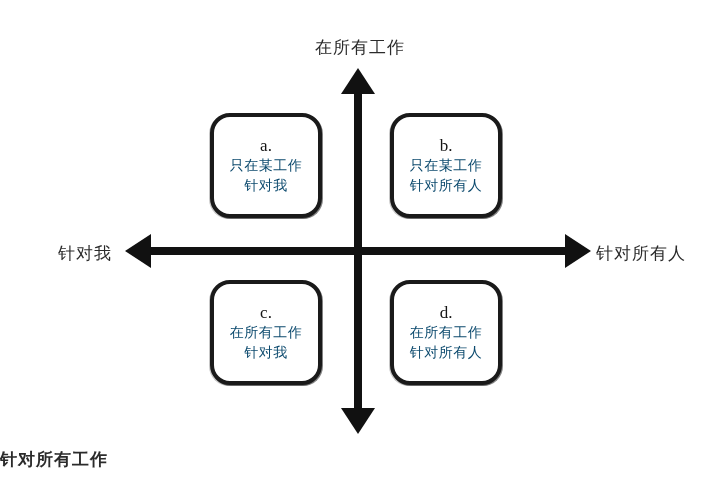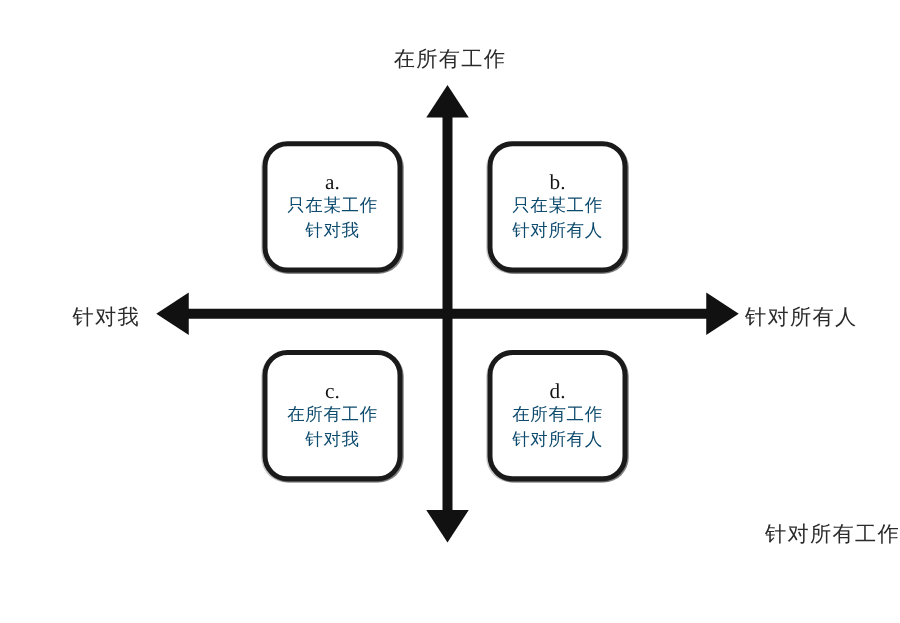--- a/index.html
+++ b/index.html
@@ -81,22 +81,23 @@
   }
   #label-top {
     left: 0;
     right: 0;
     top: 36px;
     text-align: center;
   }
   #label-bottom {
     left: 0;
     right: 0;
-    top: 416px;
-    text-align: right;
+    top: 448px;
+    text-align: left;
+    font-weight: bold;
   }
   #label-left {
     left: 58px;
     top: 242px;
   }
   #label-right {
     left: 596px;
     top: 242px;
   }
 

